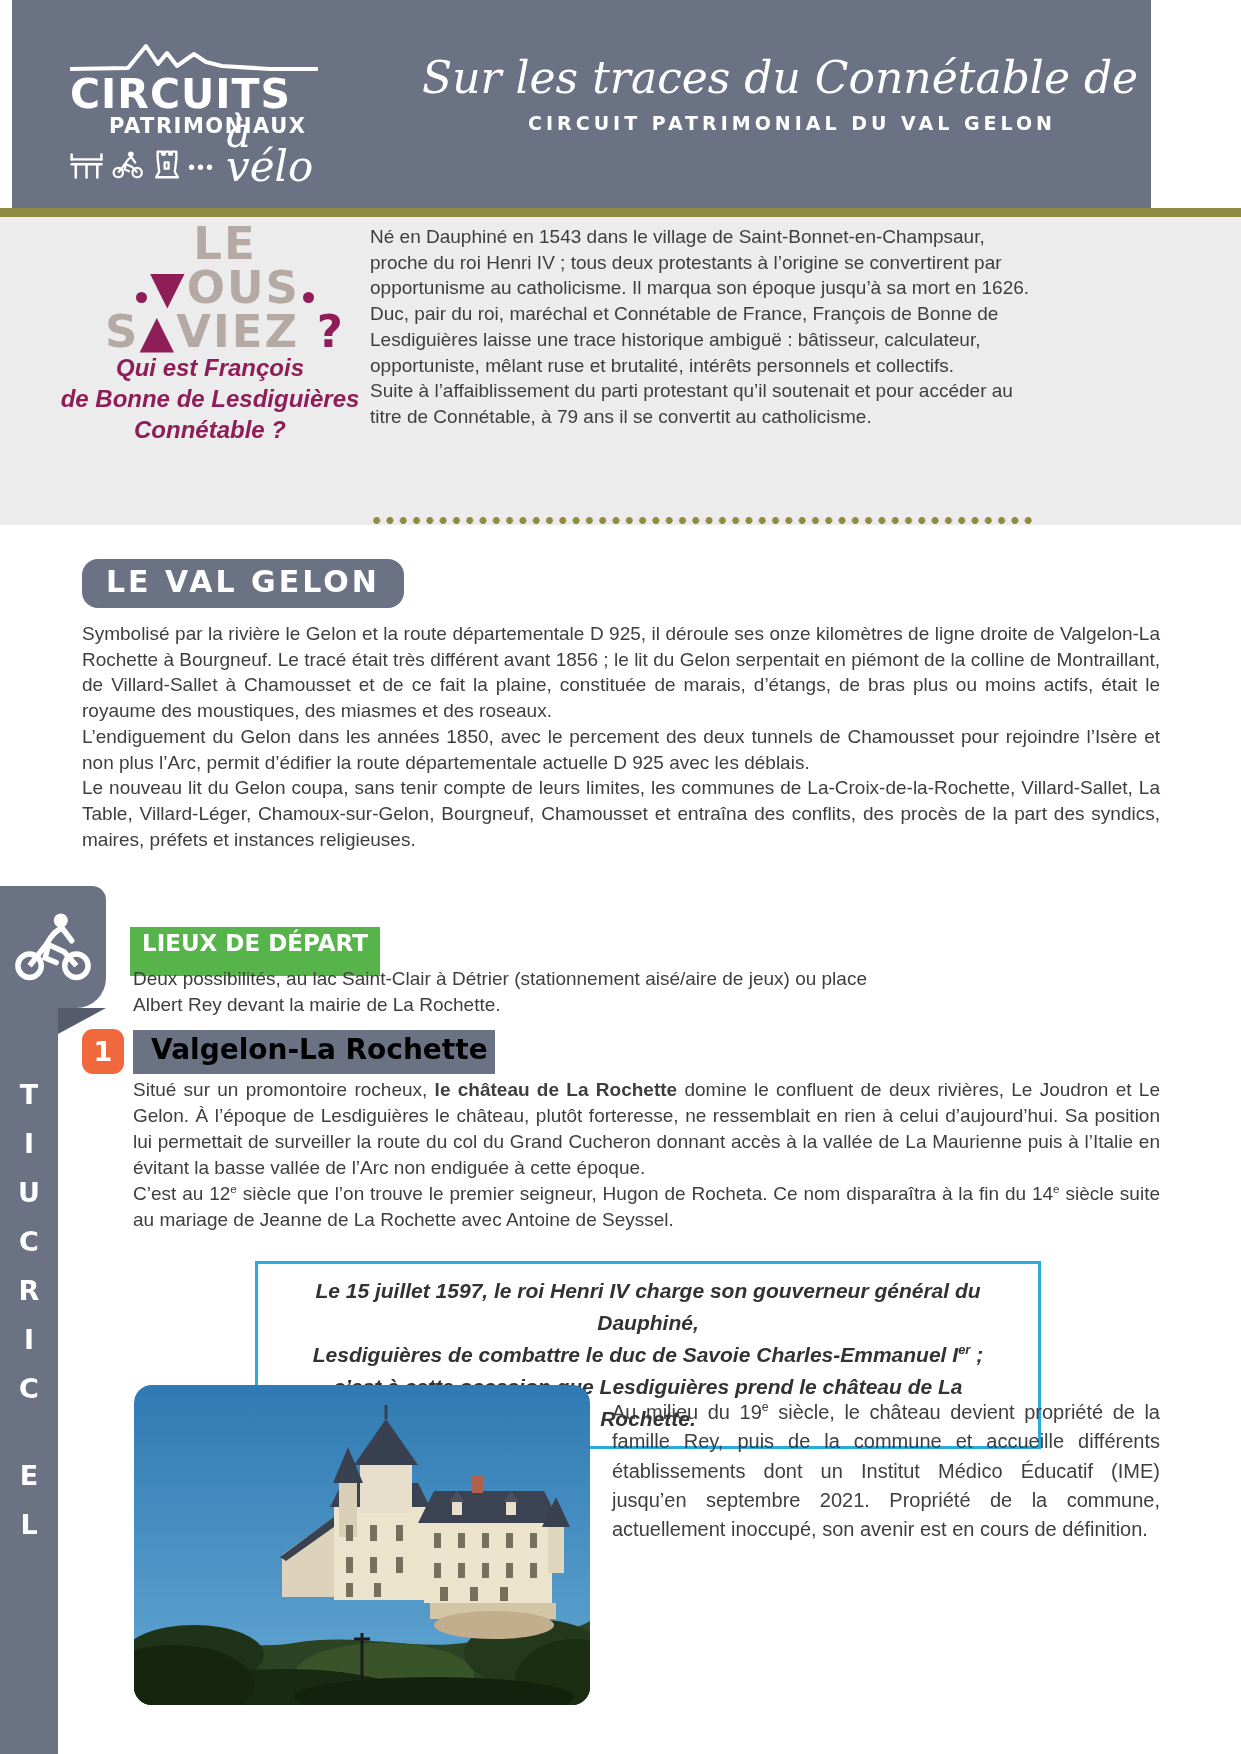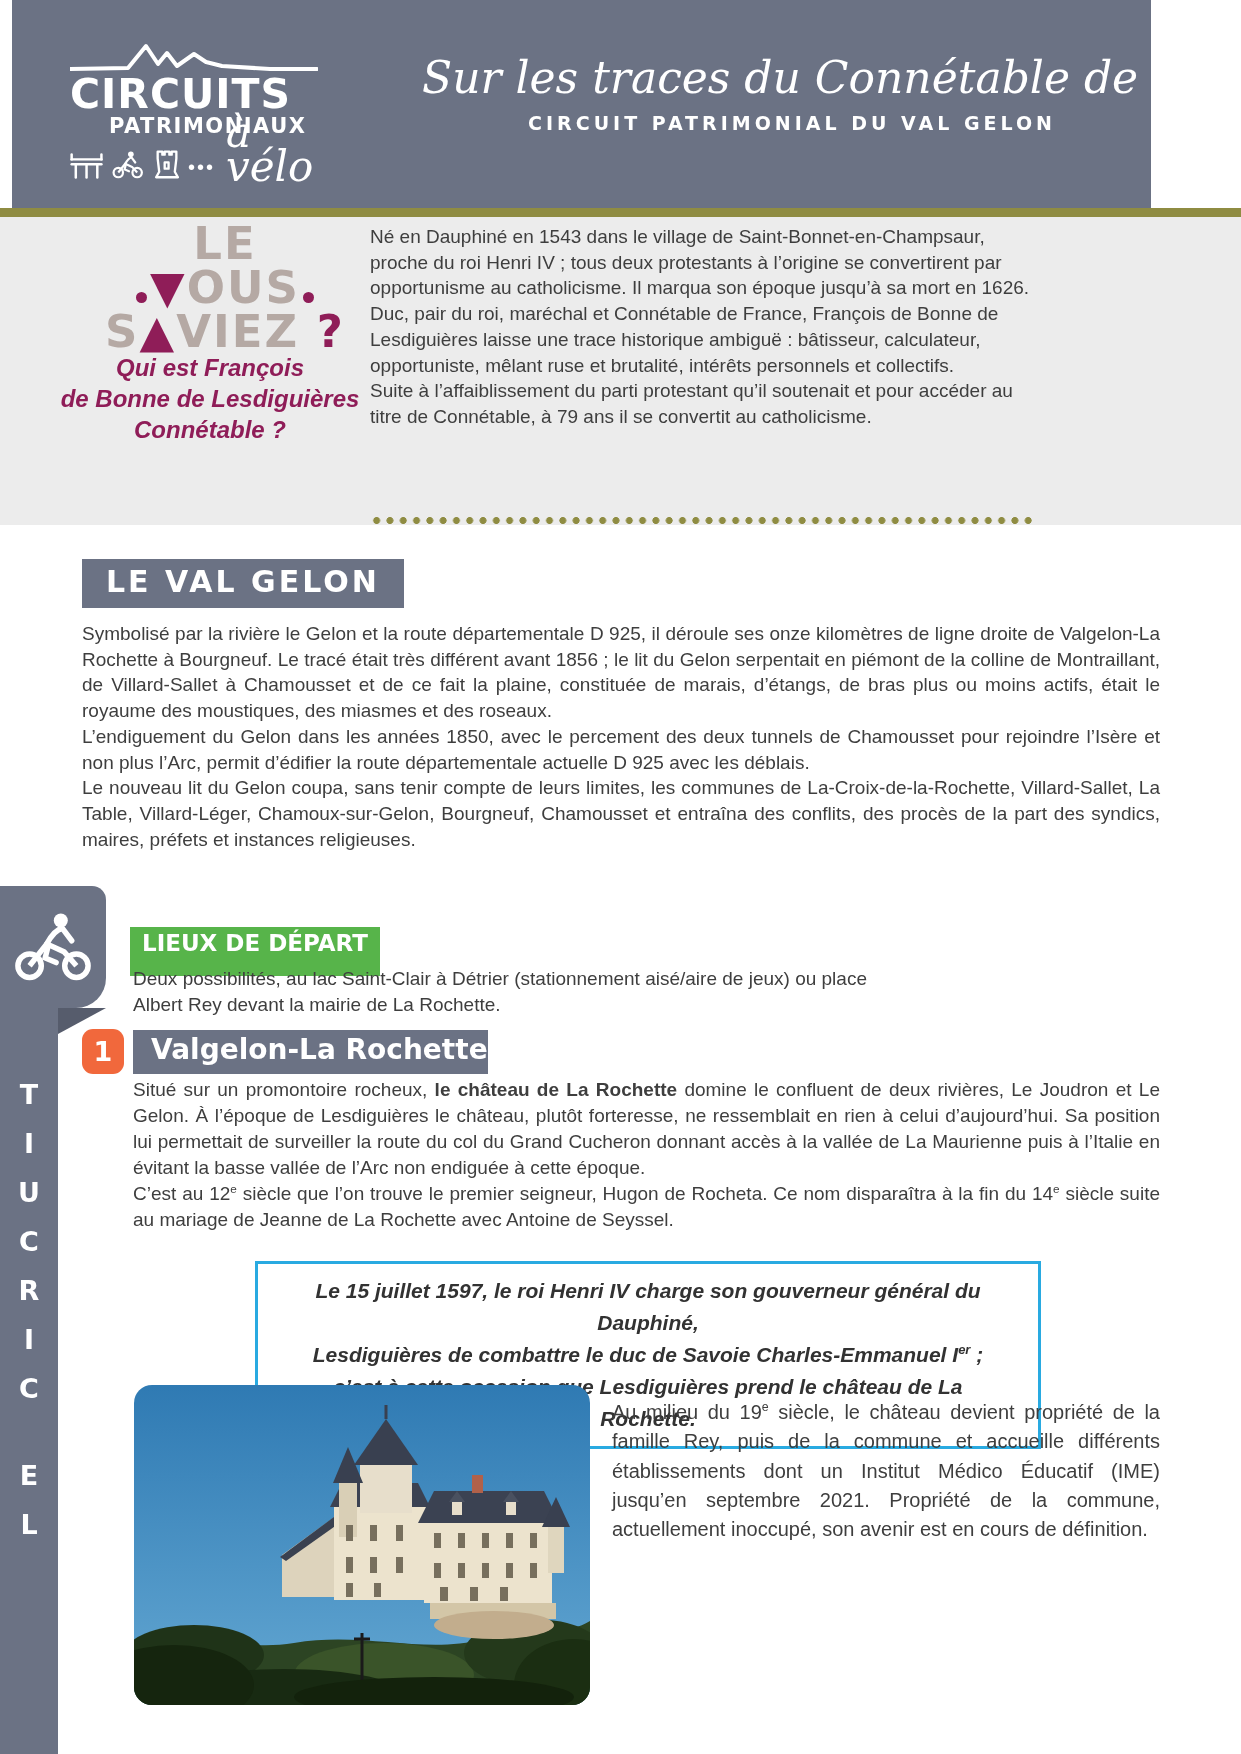--- a/index.html
+++ b/index.html
@@ -35,21 +35,21 @@
   .sv-dot{display:inline-block;width:11px;height:11px;border-radius:50%;background:var(--burgundy,#8f1d58);vertical-align:baseline;margin:0 3px;}
   .saviez-q{position:absolute;top:352px;left:35px;width:350px;text-align:center;
       color:var(--burgundy,#8f1d58);font-weight:bold;font-style:italic;font-size:24px;line-height:31px;}
 
   .bio{position:absolute;top:224px;left:370px;width:670px;font-size:19px;line-height:25.7px;}
   .bio p{margin:0;}
 
   
   .vg-title{position:absolute;top:559px;left:82px;background:var(--slate,#6b7284);color:#fff;
       font-family:"DejaVu Sans",sans-serif;font-weight:bold;font-size:30px;letter-spacing:3px;
-      padding:5px 24px 9px 24px;}
+      padding:5px 24px 9px 24px;border-radius:16px;}
   .vg-text{position:absolute;top:621px;left:82px;width:1078px;text-align:justify;font-size:19px;line-height:25.7px;}
   .vg-text p{margin:0;}
 
   
   .bike-box{position:absolute;top:886px;left:0;width:106px;height:122px;background:var(--slate,#6b7284);
       border-radius:0 14px 30px 0;display:flex;align-items:center;justify-content:center;}
   .bike-shadow{position:absolute;top:1008px;left:58px;width:0;height:0;
       border-top:26px solid #565c6c;border-right:48px solid transparent;}
   .side-bar{position:absolute;top:1008px;left:0;width:58px;height:746px;background:var(--slate,#6b7284);
       display:flex;flex-direction:column;align-items:center;padding-top:62px;box-sizing:border-box;}
@@ -58,22 +58,22 @@
 
   
   .depart-label{position:absolute;top:927px;left:130px;background:var(--green,#57b44a);color:#fff;
       font-family:"DejaVu Sans",sans-serif;font-weight:bold;font-size:23px;padding:3px 12px 20px 12px;}
   .depart-text{position:absolute;top:966px;left:133px;width:740px;font-size:19px;line-height:25.7px;}
 
   
   .s1-num{position:absolute;top:1029px;left:82px;width:42px;height:45px;background:var(--orange,#f1683c);
       border-radius:11px;color:#fff;font-family:"DejaVu Sans",sans-serif;font-weight:bold;font-size:27px;
       display:flex;align-items:center;justify-content:center;}
-  .s1-title{position:absolute;top:1030px;left:133px;background:var(--slate,#6b7284);color:#ffffff;
-      font-family:"DejaVu Sans",sans-serif;font-weight:bold;font-size:28px;padding:3px 0 8px 18px;}
+  .s1-title{position:absolute;top:1030px;left:133px;background:var(--slate,#6b7284);color:#000000;
+      font-family:"DejaVu Sans",sans-serif;font-weight:bold;font-size:28px;padding:3px 7px 8px 18px;}
   .s1-text{position:absolute;top:1077px;left:133px;width:1027px;text-align:justify;font-size:19px;line-height:25.9px;}
   .s1-text p{margin:0;}
   .b{font-weight:bold;}
   sup{font-size:0.62em;line-height:0;}
 
   
   .highlight{position:absolute;top:1261px;left:255px;width:786px;box-sizing:border-box;
       border:3px solid var(--cyan,#29aae1);background:#fff;text-align:center;
       font-weight:bold;font-style:italic;font-size:21px;line-height:32px;color:#323232;padding:11px 26px;}
 

